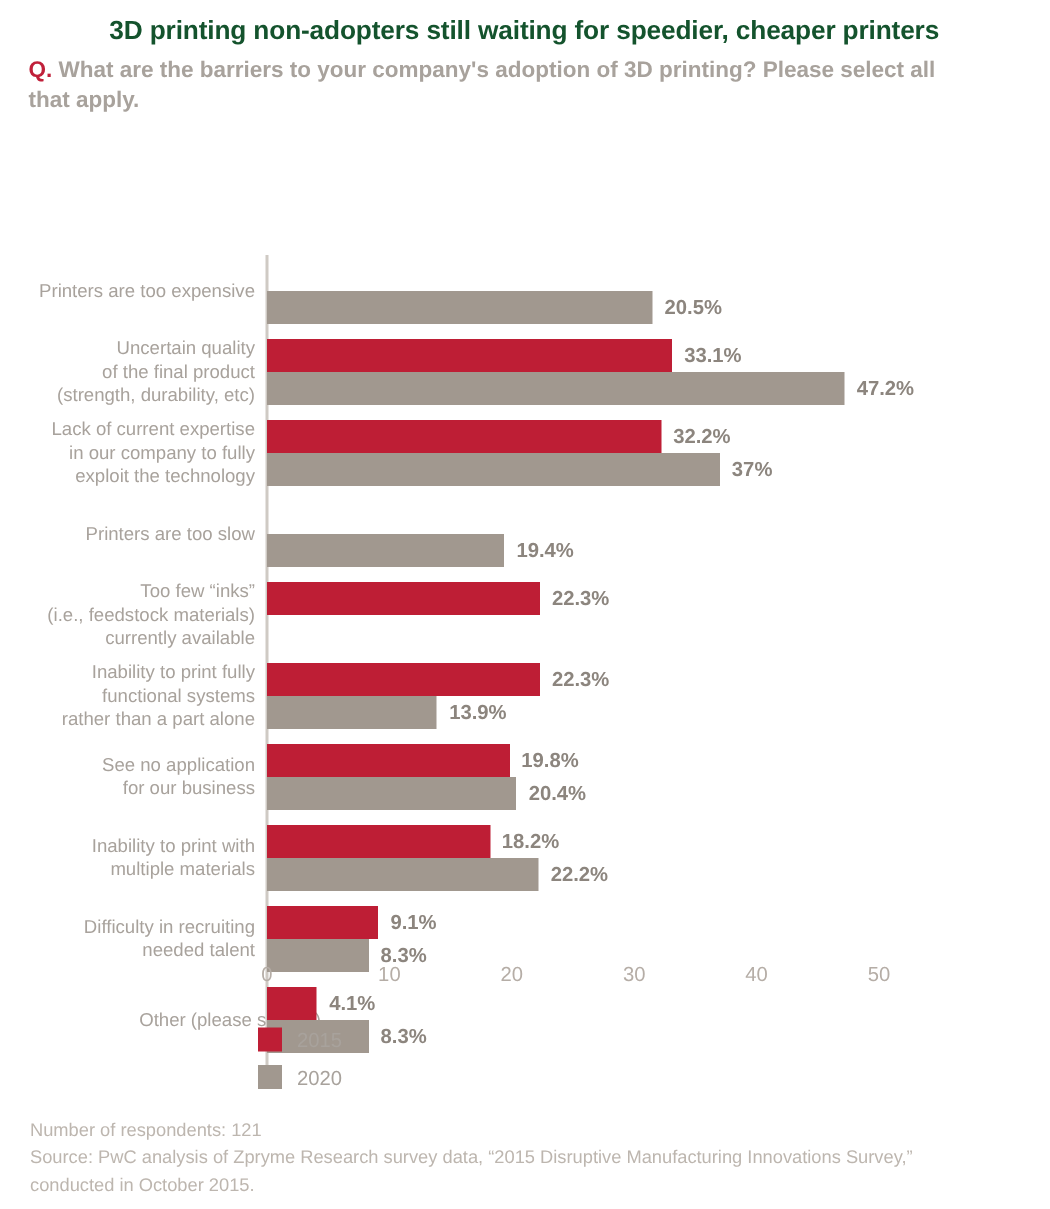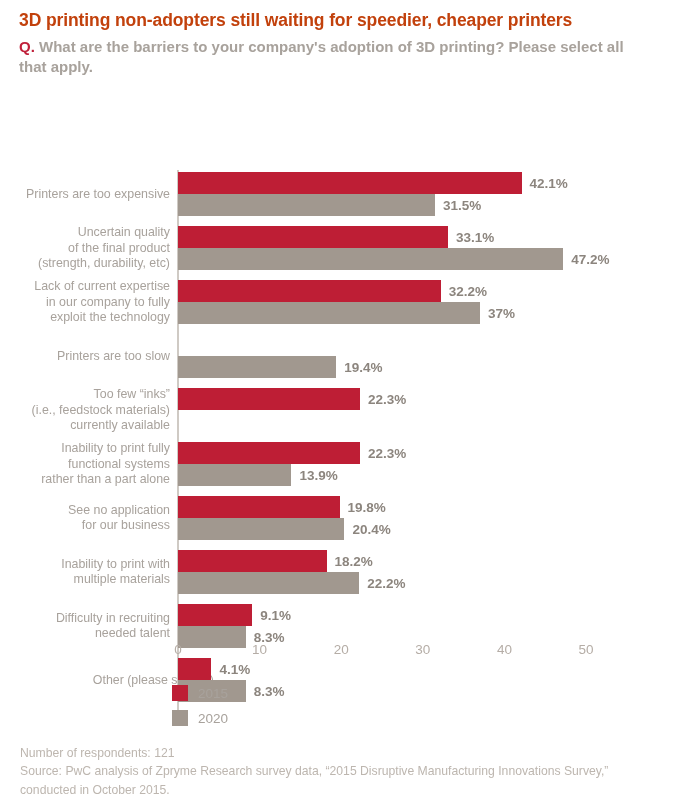--- a/index.html
+++ b/index.html
@@ -13,26 +13,27 @@
     font-family: "Liberation Sans", sans-serif;
     position: relative;
     overflow: hidden;
   }
 
   
   .header {
     padding: 10px 20px 0 19px;
   }
   .chart-title {
-    color: #c2410c;
+    color: #14532d;
     font-size: 17.5px;
     font-weight: bold;
     line-height: 1.25;
     letter-spacing: -0.1px;
     margin: 0 0 5px 0;
+    text-align: center;
   }
   .chart-subtitle {
     color: #A8A29C;
     font-size: 15px;
     font-weight: bold;
     line-height: 1.32;
     margin: 0;
     max-width: 610px;
   }
   .q-marker {
@@ -152,27 +153,23 @@
 <div class="header">
   <div class="chart-title">3D printing non-adopters still waiting for speedier, cheaper printers</div>
   <div class="chart-subtitle"><span class="q-marker">Q.</span><span> What are the barriers to your company's adoption of 3D printing? Please select all that apply.</span></div>
 </div>
 
 <div class="plot-area">
   <div class="axis-line"></div>
   <div id="groups">
       <div class="cat-group" style="top: 92px; height: 44px;">
         <div class="cat-label" style="top: 0px; height: 44px; display: flex; align-items: center; justify-content: flex-end;">Printers are too expensive</div>
-        <div class="bar-row" style="top: 0px; width: 522px;">
-          <div class="bar s2015" style="width: 343.536px; background: rgb(190, 30, 53);"></div>
-          <div class="bar-value" style="left: 351.536px;">42.1%</div>
-        </div>
         <div class="bar-row" style="top: 22px; width: 522px;">
           <div class="bar s2014" style="width: 257.04px; background: rgb(161, 152, 143);"></div>
-          <div class="bar-value" style="left: 265.04px;">31.5%</div>
+          <div class="bar-value" style="left: 265.04px;">20.5%</div>
         </div>
       </div>
       <div class="cat-group" style="top: 146px; height: 44px;">
         <div class="cat-label" style="top: 0px; height: 44px; display: flex; align-items: center; justify-content: flex-end;">Uncertain quality
 of the final product
 (strength, durability, etc)</div>
         <div class="bar-row" style="top: 0px; width: 522px;">
           <div class="bar s2015" style="width: 270.096px; background: rgb(190, 30, 53);"></div>
           <div class="bar-value" style="left: 278.096px;">33.1%</div>
         </div>

